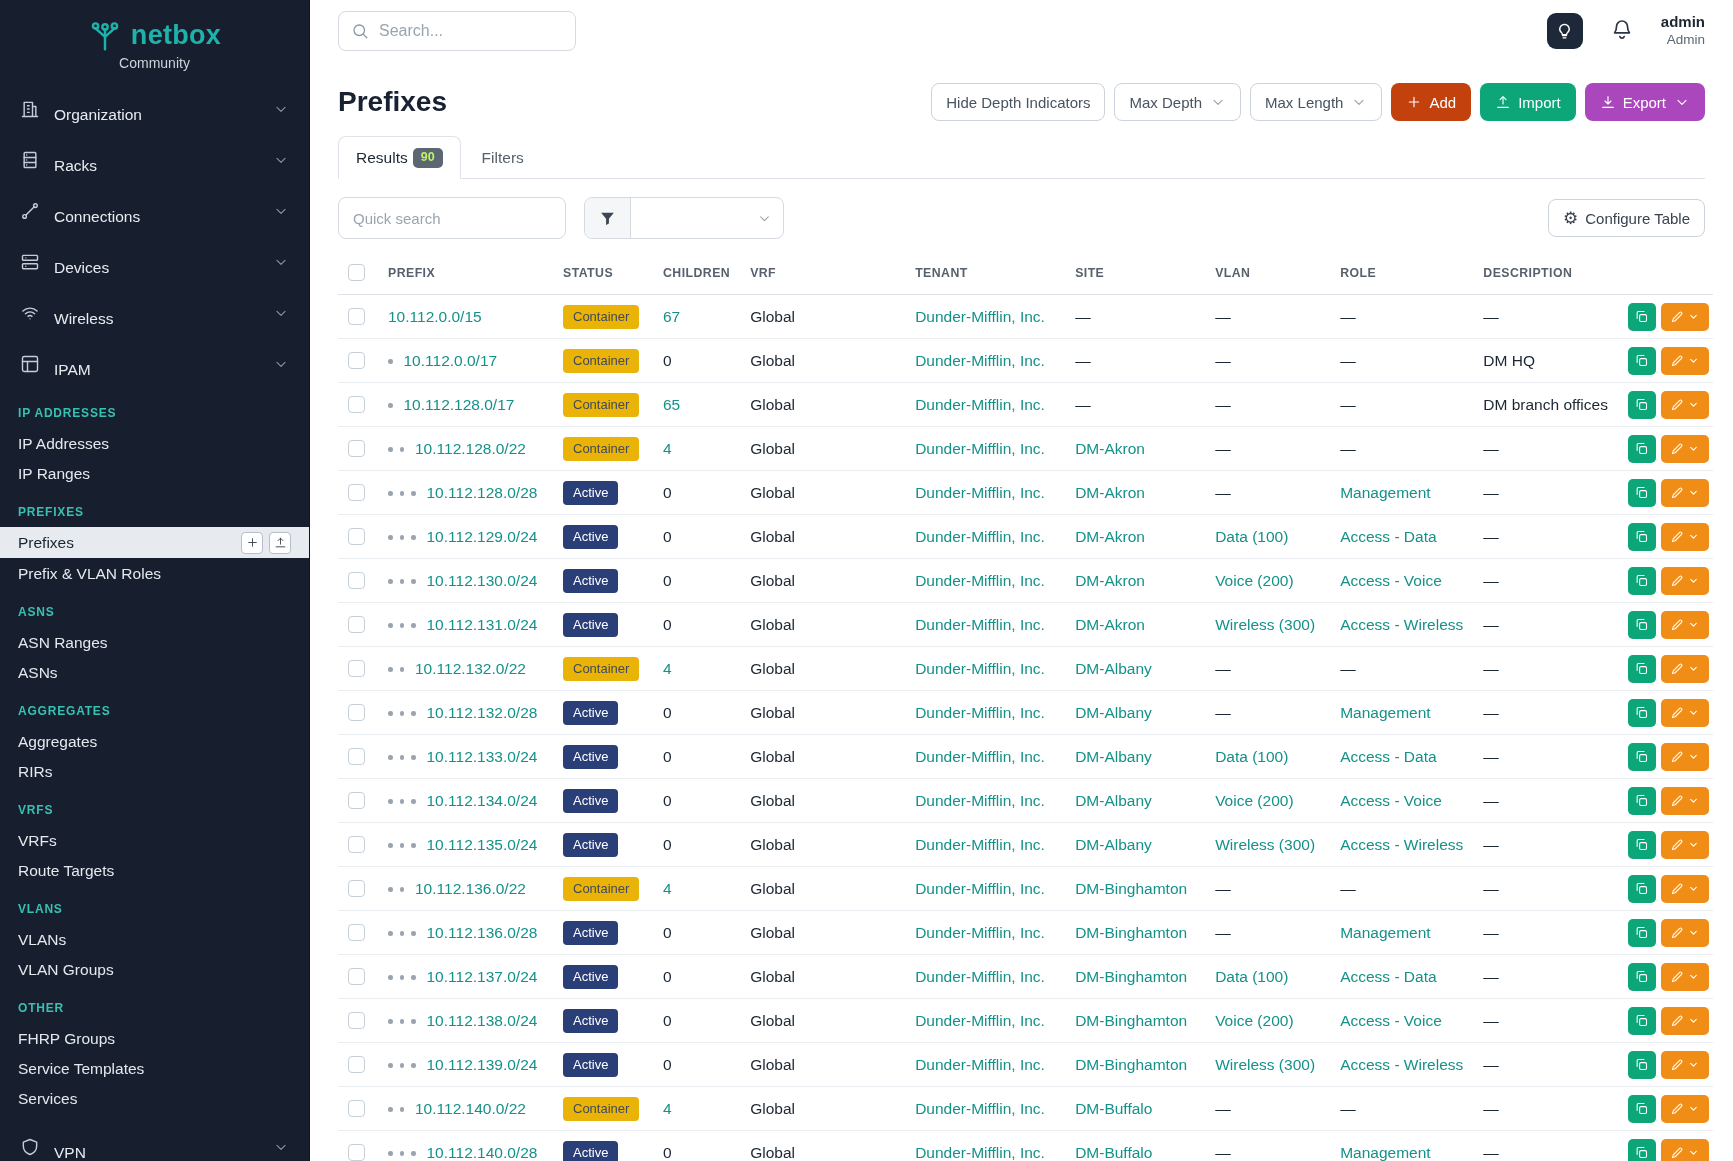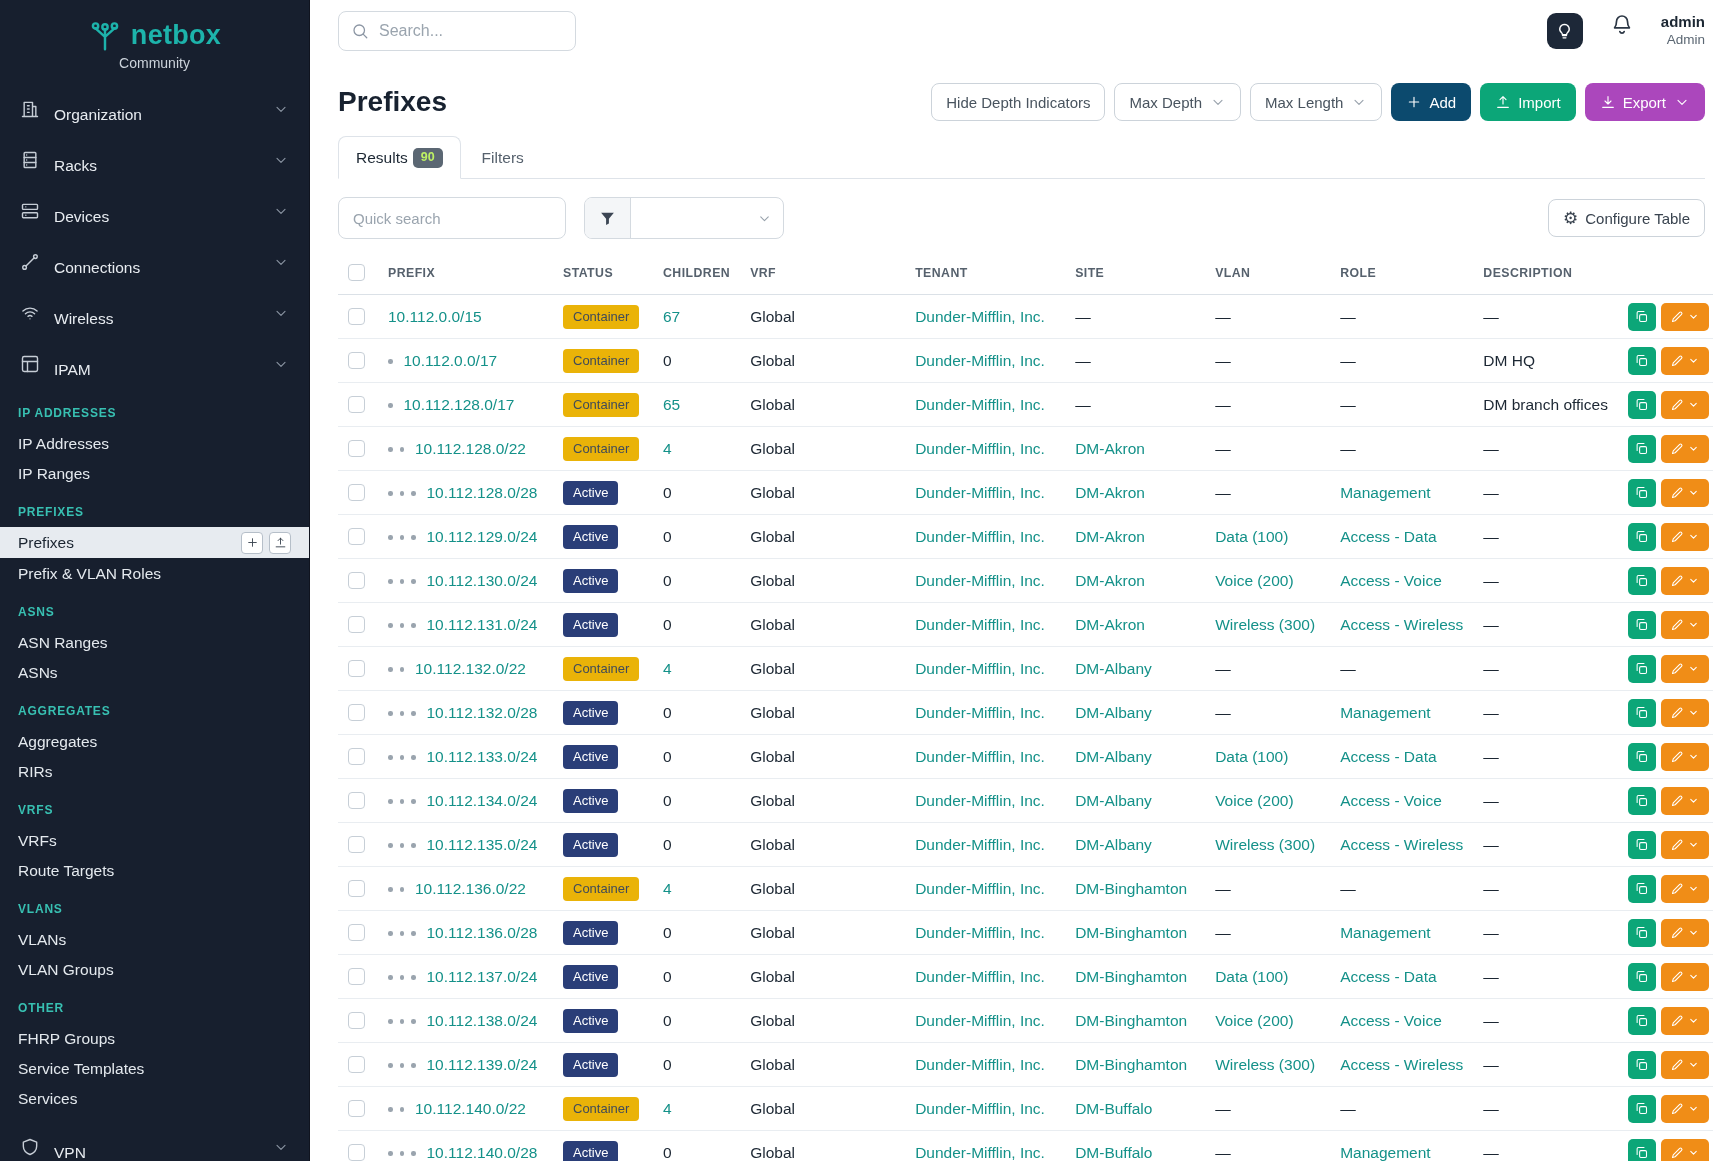--- a/index.html
+++ b/index.html
@@ -37,39 +37,39 @@
   .icon svg { width:100%; height:100%; display:block; fill:none; stroke:currentColor; stroke-width:1.7; stroke-linecap:round; stroke-linejoin:round; }
   .icon-fill svg { fill:currentColor; stroke:none; }
 
   
   .main { flex:1; min-width:0; display:flex; flex-direction:column; overflow:hidden; background:#fff; }
   .topbar { height:62px; flex:none; display:flex; align-items:center; padding:0 28px; }
   .search-box { position:relative; width:238px; }
   .search-box input { width:100%; height:40px; border:1px solid #d4dae0; border-radius:8px; padding:0 12px 0 40px; font-size:16px; color:#3c4654; outline:none; font-family:inherit; background:#fff; }
   .search-box input::placeholder { color:#9aa4ae; }
   .s-icon { position:absolute; left:13px; top:11px; width:18px; height:18px; color:#8b95a3; }
-  .topbar-right { margin-left:auto; display:flex; align-items:flex-start; gap:26px; }
+  .topbar-right { margin-left:auto; display:flex; align-items:center; gap:26px; }
   .theme-btn { width:36px; height:36px; background:#1d2838; border:none; border-radius:9px; color:#ffffff; display:flex; align-items:center; justify-content:center; cursor:pointer; }
   .theme-btn .icon { width:19px; height:19px; }
   .bell-btn { background:none; border:none; color:#2b3644; width:26px; height:26px; padding:0; cursor:pointer; }
   .bell-btn .icon { width:24px; height:24px; }
   .user { text-align:right; line-height:1.25; cursor:pointer; }
   .user-name { font-weight:700; font-size:15px; color:#1c2733; }
   .user-role { font-size:13.5px; color:#5b6773; }
 
   
   .content { padding:0 28px; flex:1; min-width:0; }
   .page-header { display:flex; align-items:center; margin-top:20px; }
   h1 { margin:0; font-size:28px; font-weight:600; color:#182230; line-height:40px; }
   .header-actions { margin-left:auto; display:flex; gap:9px; align-items:center; }
   .btn { height:38px; border-radius:8px; font-size:15px; display:inline-flex; align-items:center; gap:7px; padding:0 14px; cursor:pointer; border:1px solid transparent; font-family:inherit; background:#fff; white-space:nowrap; }
   .btn .icon { width:16px; height:16px; }
   .btn-outline { border-color:#ccd3da; color:#49545f; }
   .chev-btn { width:15px; height:15px; color:#97a1ab; margin-left:1px; }
-  .btn-green { background:#0c4a6e; color:#fff; }
+  .btn-green { background:#c2410c; color:#fff; }
   .btn-teal { background:#0ca678; color:#fff; }
   .btn-purple { background:#ab47bc; color:#fff; }
   .btn-purple .chev-btn, .btn-green .icon, .btn-teal .icon, .btn-purple .icon { color:#ffffff; }
 
   .tabs { display:flex; align-items:flex-end; border-bottom:1px solid #dee3e9; margin-top:14px; gap:4px; }
   .tab { padding:10px 17px; font-size:15.5px; color:#1c2733; display:flex; gap:5px; align-items:center; cursor:pointer; line-height:21px; }
   .tab.active { border:1px solid #dee3e9; border-bottom-color:#ffffff; border-radius:8px 8px 0 0; margin-bottom:-1px; background:#ffffff; }
   .tab.inactive { color:#56616d; }
   .tab-badge { background:#5b6773; color:#bef264; font-size:12.5px; padding:2.5px 8px; border-radius:5px; font-weight:600; line-height:15px; }
 
@@ -154,41 +154,41 @@
           <span class="nav-label">Racks</span>
           <span class="chev icon">
             <svg viewBox="0 0 24 24">
               <path d="M6 9.5l6 6 6-6"></path>
             </svg>
           </span>
         </div>
         <div class="nav-item">
           <span class="nav-icon icon">
             <svg viewBox="0 0 24 24">
+              <circle cx="5.5" cy="18.5" r="2.2"></circle>
+              <circle cx="18.5" cy="5.5" r="2.2"></circle>
+              <path d="M7.2 16.8L16.8 7.2"></path>
+            </svg>
+          </span>
+          <span class="nav-label">Connections</span>
+          <span class="chev icon">
+            <svg viewBox="0 0 24 24">
+              <path d="M6 9.5l6 6 6-6"></path>
+            </svg>
+          </span>
+        </div>
+        <div class="nav-item">
+          <span class="nav-icon icon">
+            <svg viewBox="0 0 24 24">
               <rect x="3" y="4" width="18" height="6" rx="1"></rect>
               <rect x="3" y="14" width="18" height="6" rx="1"></rect>
               <path d="M7 7h.01M7 17h.01"></path>
             </svg>
           </span>
           <span class="nav-label">Devices</span>
-          <span class="chev icon">
-            <svg viewBox="0 0 24 24">
-              <path d="M6 9.5l6 6 6-6"></path>
-            </svg>
-          </span>
-        </div>
-        <div class="nav-item">
-          <span class="nav-icon icon">
-            <svg viewBox="0 0 24 24">
-              <circle cx="5.5" cy="18.5" r="2.2"></circle>
-              <circle cx="18.5" cy="5.5" r="2.2"></circle>
-              <path d="M7.2 16.8L16.8 7.2"></path>
-            </svg>
-          </span>
-          <span class="nav-label">Connections</span>
           <span class="chev icon">
             <svg viewBox="0 0 24 24">
               <path d="M6 9.5l6 6 6-6"></path>
             </svg>
           </span>
         </div>
         <div class="nav-item">
           <span class="nav-icon icon">
             <svg viewBox="0 0 24 24">
               <path d="M3.5 9.5a12.5 12.5 0 0 1 17 0M6.5 12.8a8 8 0 0 1 11 0M9.6 16a4 4 0 0 1 4.8 0M12 19h.01"></path>

